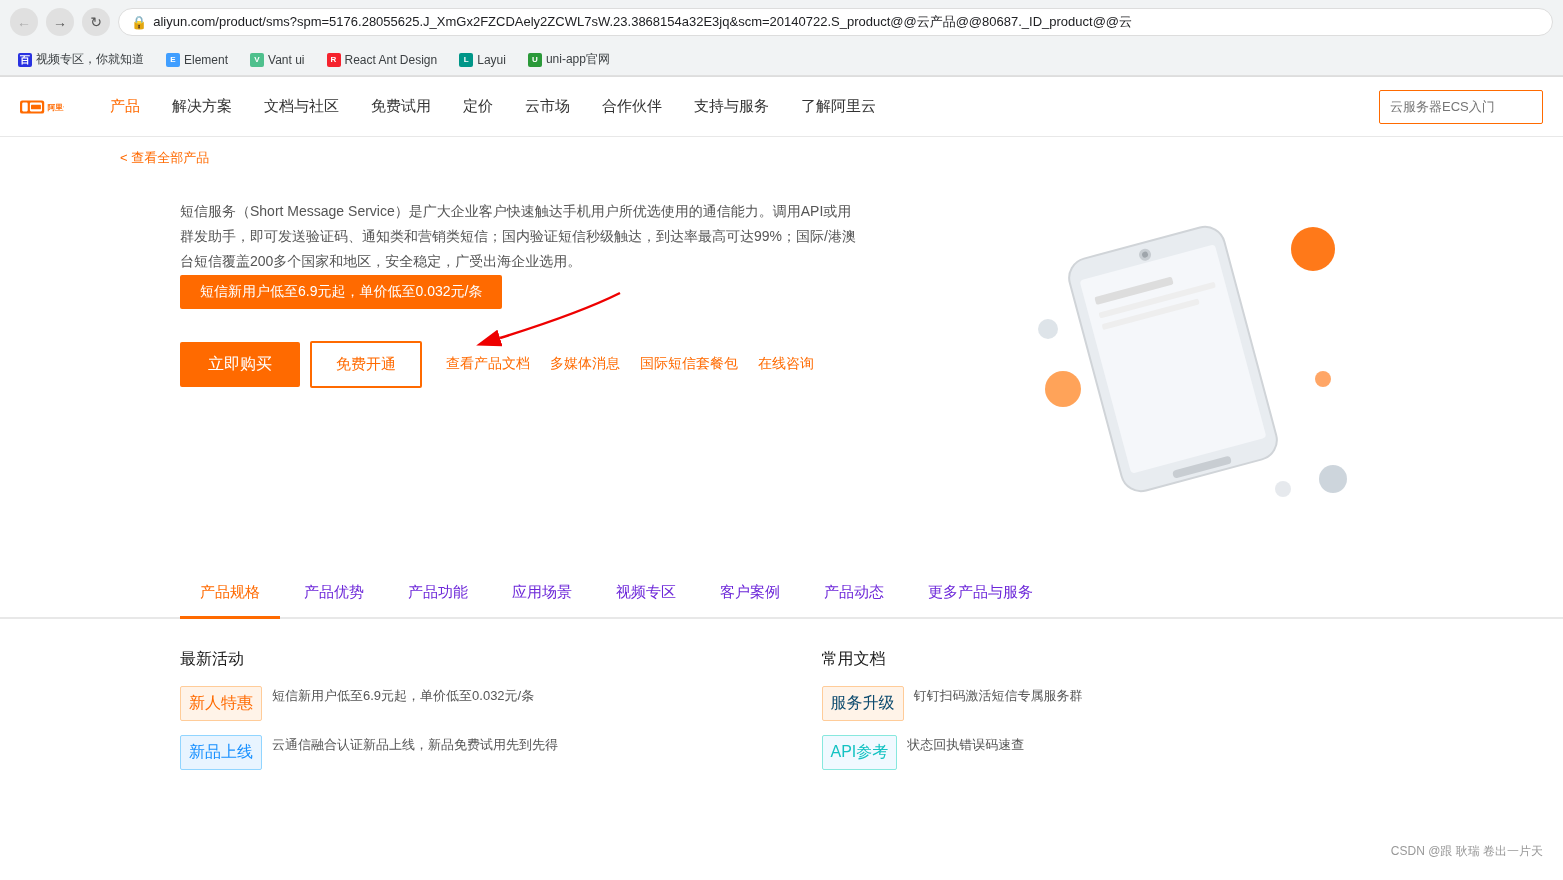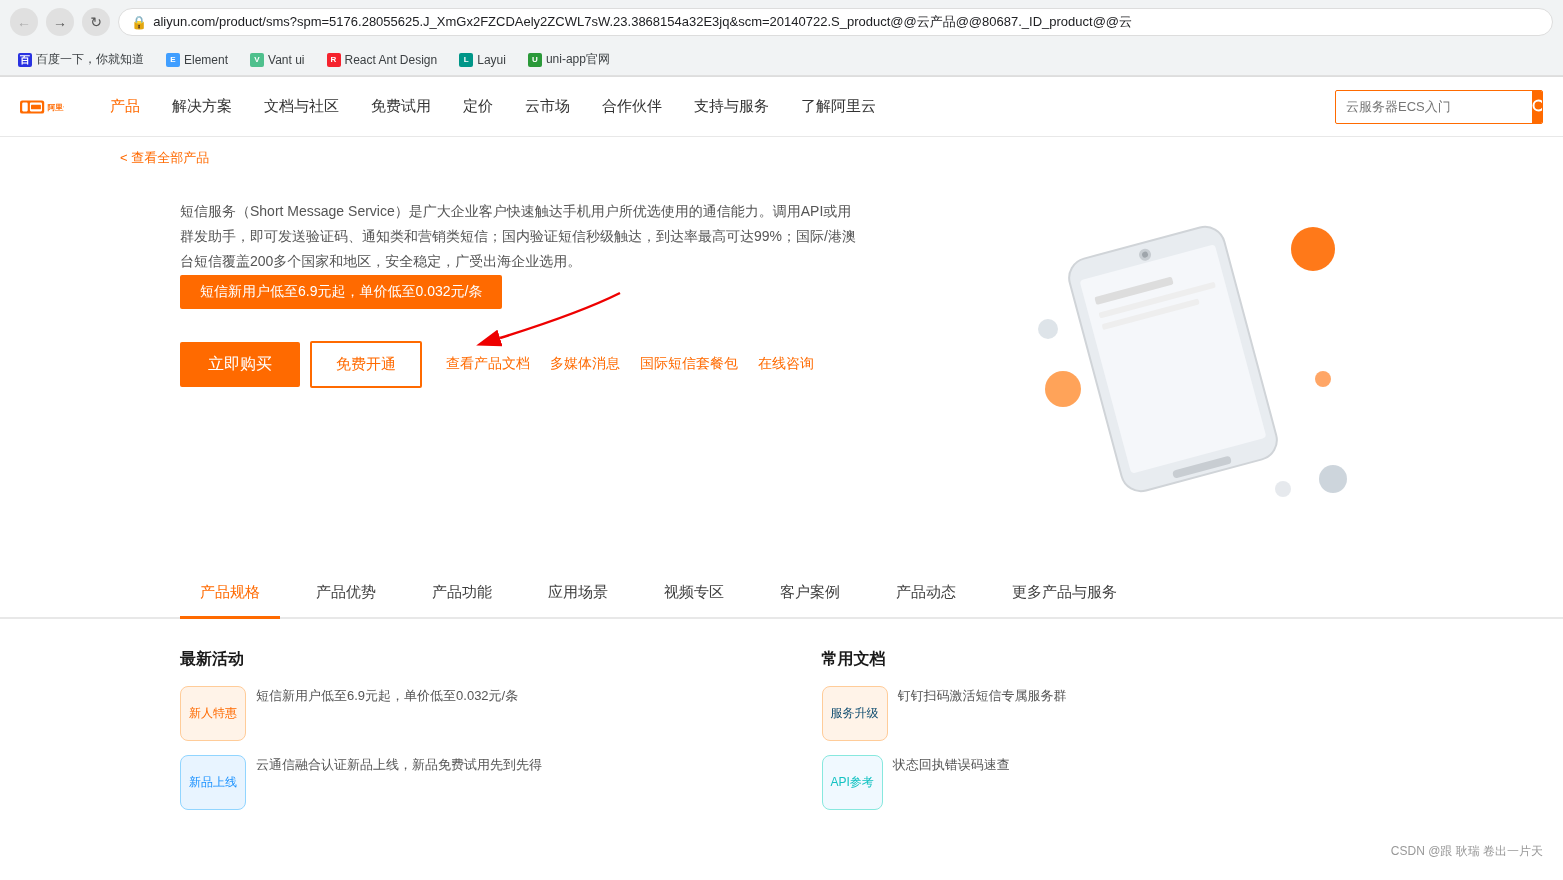--- a/index.html
+++ b/index.html
@@ -22,21 +22,21 @@
     
     .website { background: #fff; }
 
     
     .top-nav { display: flex; align-items: center; padding: 0 20px; height: 60px; border-bottom: 1px solid #e8e8e8; gap: 0; }
     .logo { display: flex; align-items: center; margin-right: 30px; }
     .logo-icon { width: 44px; height: 44px; }
     .nav-items { display: flex; align-items: center; gap: 0; flex: 1; }
     .nav-item { padding: 0 16px; height: 60px; display: flex; align-items: center; cursor: pointer; font-size: 15px; color: #333; white-space: nowrap; }
     .nav-item.active { color: #ff6a00; }
-    .search-bar { display: flex; align-items: center; border: 1px solid #ff6a00; border-radius: 2px; overflow: hidden; height: 34px; width: 208px; }
+    .search-bar { display: flex; align-items: center; border: 1px solid #ff6a00; border-radius: 2px; overflow: hidden; height: 34px; width: 164px; }
     .search-input { flex: 1; border: none; outline: none; padding: 0 10px; font-size: 13px; color: #999; }
     .search-btn { width: 36px; height: 34px; background: #ff6a00; border: none; cursor: pointer; display: flex; align-items: center; justify-content: center; color: #fff; font-size: 16px; }
 
     
     .breadcrumb { padding: 12px 120px; font-size: 13px; color: #ff6a00; cursor: pointer; }
 
     
     .hero { display: flex; align-items: flex-start; padding: 20px 180px 30px; position: relative; min-height: 360px; overflow: hidden; }
     .hero-content { flex: 1; z-index: 2; }
     .hero-right { width: 420px; position: relative; display: flex; align-items: center; justify-content: center; }
@@ -49,31 +49,31 @@
 
     .promo-banner { background: #ff6a00; color: #fff; padding: 8px 20px; display: inline-block; font-size: 14px; font-weight: 500; margin-bottom: 24px; border-radius: 2px; }
 
     .action-btns { display: flex; align-items: center; gap: 0; }
     .btn-primary { background: #ff6a00; color: #fff; border: none; padding: 12px 28px; font-size: 16px; cursor: pointer; border-radius: 2px; font-weight: 500; }
     .btn-outline { background: #fff; color: #ff6a00; border: 2px solid #ff6a00; padding: 12px 24px; font-size: 15px; cursor: pointer; border-radius: 2px; margin-left: 10px; font-weight: 500; }
     .action-links { display: flex; align-items: center; gap: 20px; margin-left: 24px; }
     .action-link { color: #ff6a00; font-size: 14px; cursor: pointer; text-decoration: none; }
 
     
-    .sub-nav { border-bottom: 2px solid #e8e8e8; padding: 0 180px; display: flex; gap: 16px; margin-top: 20px; }
-    .sub-nav-item { padding: 14px 20px; font-size: 15px; color: #404040; cursor: pointer; border-bottom: 3px solid transparent; margin-bottom: -2px; white-space: nowrap; }
+    .sub-nav { border-bottom: 2px solid #e8e8e8; padding: 0 180px; display: flex; gap: 4px; margin-top: 20px; }
+    .sub-nav-item { padding: 14px 20px; font-size: 15px; color: #6d28d9; cursor: pointer; border-bottom: 3px solid transparent; margin-bottom: -2px; white-space: nowrap; }
     .sub-nav-item.active { color: #ff6a00; border-bottom-color: #ff6a00; font-weight: 500; }
 
     
     .content-section { padding: 30px 180px; display: flex; gap: 80px; }
     .content-col { flex: 1; }
-    .section-title { font-size: 16px; font-weight: bold; color: #1a1a1a; margin-bottom: 16px; }
+    .section-title { font-size: 16px; font-weight: normal; color: #1a1a1a; margin-bottom: 16px; }
 
     .activity-item { display: flex; align-items: flex-start; gap: 10px; margin-bottom: 14px; }
-    .tag { display: inline-block; padding: 18px 8px; border-radius: 8px; font-size: 12px; white-space: nowrap; font-weight: 500; }
+    .tag { display: inline-block; padding: 6px 8px; border-radius: 2px; font-size: 16px; white-space: nowrap; font-weight: 500; }
     .tag-new-user { background: #fff3e8; color: #ff6a00; border: 1px solid #ffcc99; }
     .tag-new-product { background: #e8f4ff; color: #1890ff; border: 1px solid #91d5ff; }
     .tag-service { background: #fff3e8; color: #0c4a6e; border: 1px solid #ffcc99; }
     .tag-api { background: #f0f9ff; color: #13c2c2; border: 1px solid #87e8de; }
     .activity-text { font-size: 13px; color: #555; line-height: 1.6; flex: 1; }
 
     
     .csdn-watermark { position: fixed; bottom: 20px; right: 20px; font-size: 12px; color: #999; }
   </style>
 </head>
@@ -85,21 +85,21 @@
     <button class="browser-nav-btn">→</button>
     <button class="browser-nav-btn">↻</button>
     <div class="browser-address-bar">
       <span class="lock-icon">🔒</span>
       <span class="browser-address-text">aliyun.com/product/sms?spm=5176.28055625.J_XmGx2FZCDAely2ZCWL7sW.23.3868154a32E3jq&amp;scm=20140722.S_product@@云产品@@80687._ID_product@@云</span>
     </div>
   </div>
   <div class="bookmarks-bar">
     <div class="bookmark-item">
       <div class="bookmark-icon" style="background:#2932e1;color:#fff">百</div>
-      <span>百度一下，你就知道</span>
+      <span>视频专区，你就知道</span>
     </div>
     <div class="bookmark-item">
       <div class="bookmark-icon" style="background:#409eff;color:#fff;font-size:8px">E</div>
       <span>Element</span>
     </div>
     <div class="bookmark-item">
       <div class="bookmark-icon" style="background:#4fc08d;color:#fff;font-size:8px">V</div>
       <span>Vant ui</span>
     </div>
     <div class="bookmark-item">

